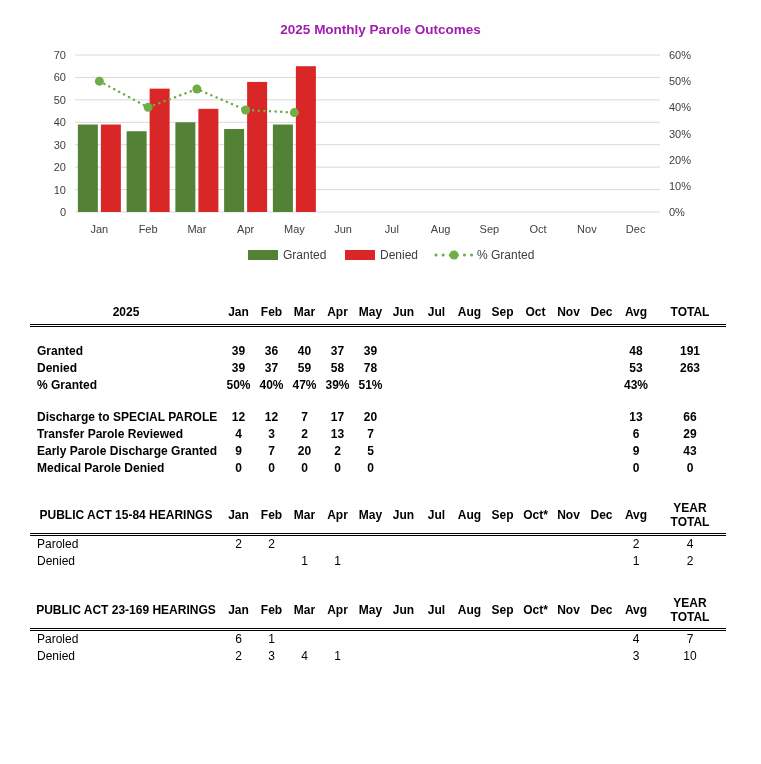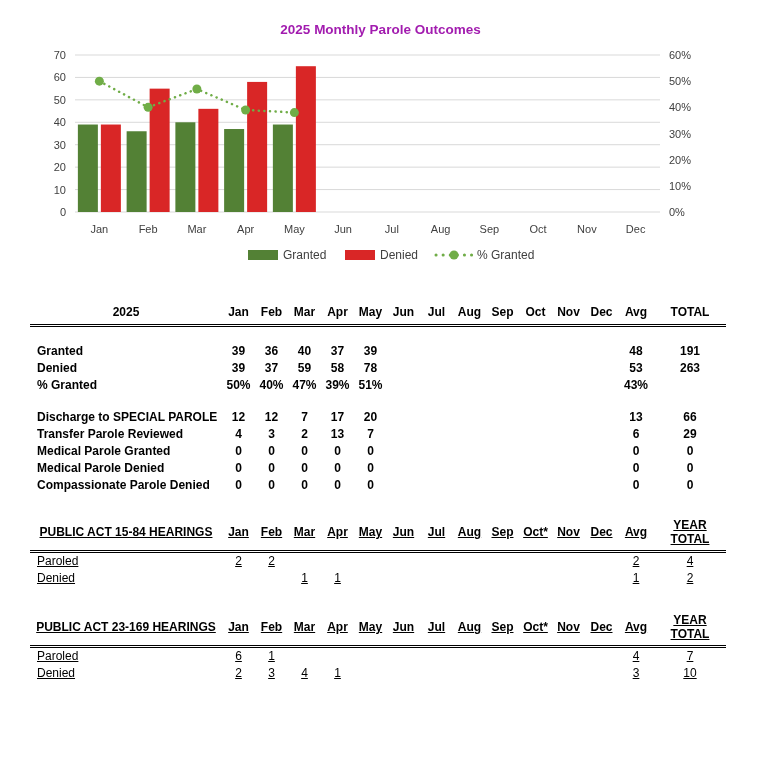--- a/index.html
+++ b/index.html
@@ -25,21 +25,21 @@
     white-space:nowrap;overflow:visible;vertical-align:middle;
   }
   .tbl th{border-bottom:3px double #000;font-weight:bold;}
   .tbl .c{text-align:center;}
   .tbl td.lbl{text-align:left;padding-left:7px;}
   #table1{margin-top:20px;}
   #table1 th{height:24px;}
   #table1 td{font-weight:bold;}
   #table1 tr.sp td{height:15px;}
   #table1 tr.hsp td{height:16px;border:none;}
-  table.pa{margin-top:20px;text-decoration:underline;}
+  table.pa{margin-top:20px;}
   .pa th{height:36px;line-height:14px;}
   .pa tbody td{font-weight:normal;}
   #table3{margin-top:22px;}
 </style>
 </head>
 <body>
 
 <div class="page">
 
   <div class="chart">
@@ -243,55 +243,38 @@
           <td class="c"></td>
           <td class="c"></td>
           <td class="c"></td>
           <td class="c"></td>
           <td class="c"></td>
           <td class="c"></td>
           <td class="c">6</td>
           <td class="c">29</td>
         </tr>
         <tr>
-          <td class="lbl">Medical Parole Granted</td>
-          <td class="c">0</td>
-          <td class="c">0</td>
-          <td class="c">0</td>
-          <td class="c">0</td>
-          <td class="c">0</td>
-          <td class="c"></td>
-          <td class="c"></td>
-          <td class="c"></td>
-          <td class="c"></td>
-          <td class="c"></td>
-          <td class="c"></td>
-          <td class="c"></td>
-          <td class="c">0</td>
-          <td class="c">0</td>
+          <td class="lbl">Early Parole Discharge Granted</td>
+          <td class="c">9</td>
+          <td class="c">7</td>
+          <td class="c">20</td>
+          <td class="c">2</td>
+          <td class="c">5</td>
+          <td class="c"></td>
+          <td class="c"></td>
+          <td class="c"></td>
+          <td class="c"></td>
+          <td class="c"></td>
+          <td class="c"></td>
+          <td class="c"></td>
+          <td class="c">9</td>
+          <td class="c">43</td>
         </tr>
         <tr>
           <td class="lbl">Medical Parole Denied</td>
-          <td class="c">0</td>
-          <td class="c">0</td>
-          <td class="c">0</td>
-          <td class="c">0</td>
-          <td class="c">0</td>
-          <td class="c"></td>
-          <td class="c"></td>
-          <td class="c"></td>
-          <td class="c"></td>
-          <td class="c"></td>
-          <td class="c"></td>
-          <td class="c"></td>
-          <td class="c">0</td>
-          <td class="c">0</td>
-        </tr>
-        <tr>
-          <td class="lbl">Compassionate Parole Denied</td>
           <td class="c">0</td>
           <td class="c">0</td>
           <td class="c">0</td>
           <td class="c">0</td>
           <td class="c">0</td>
           <td class="c"></td>
           <td class="c"></td>
           <td class="c"></td>
           <td class="c"></td>
           <td class="c"></td>

